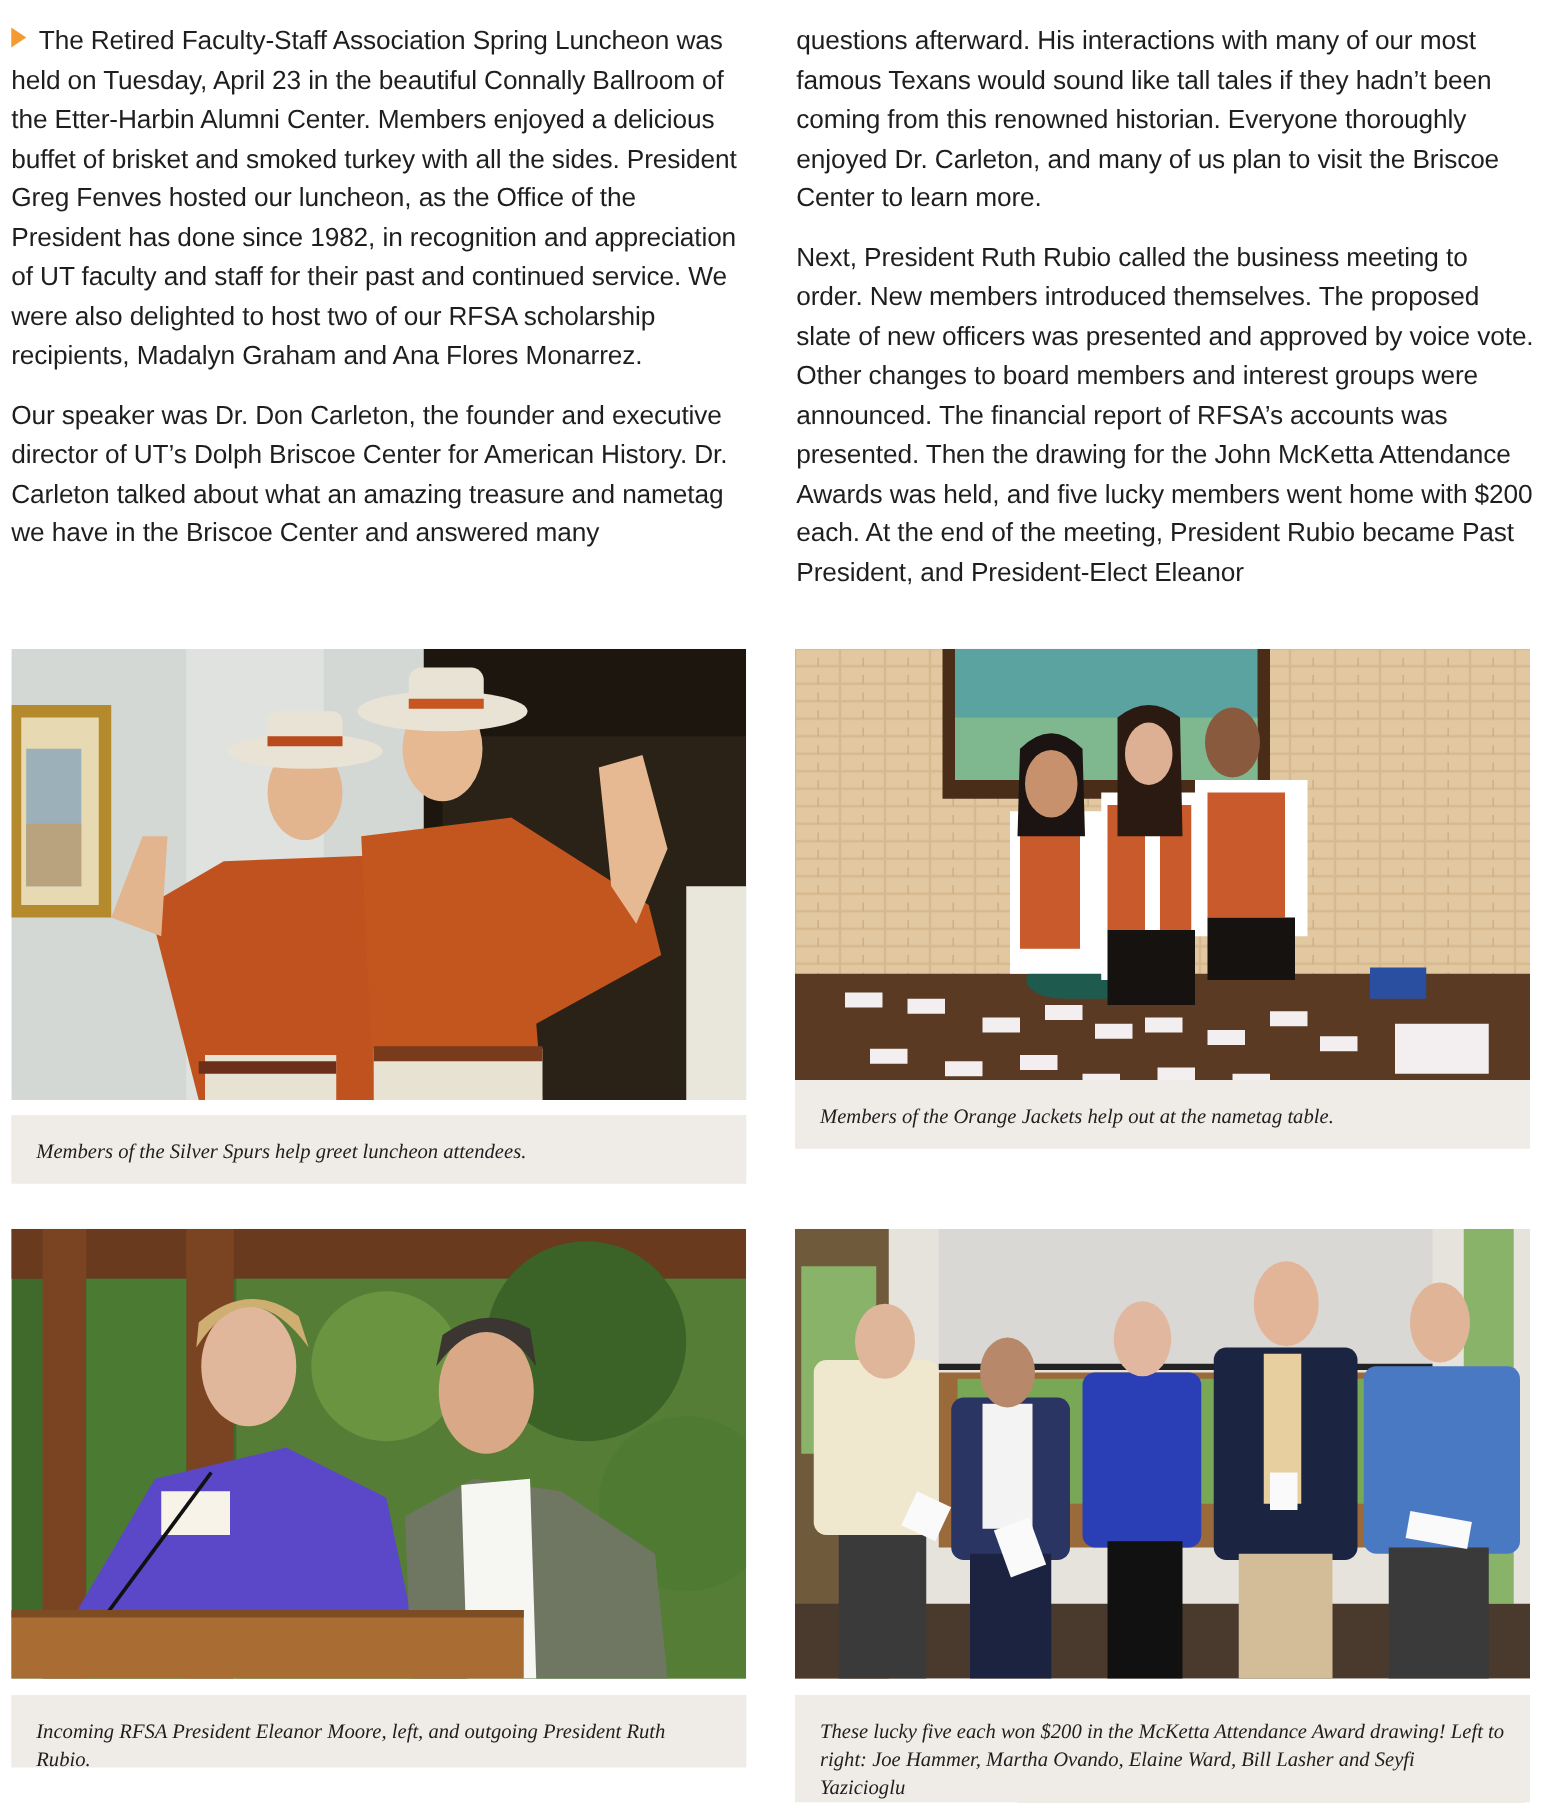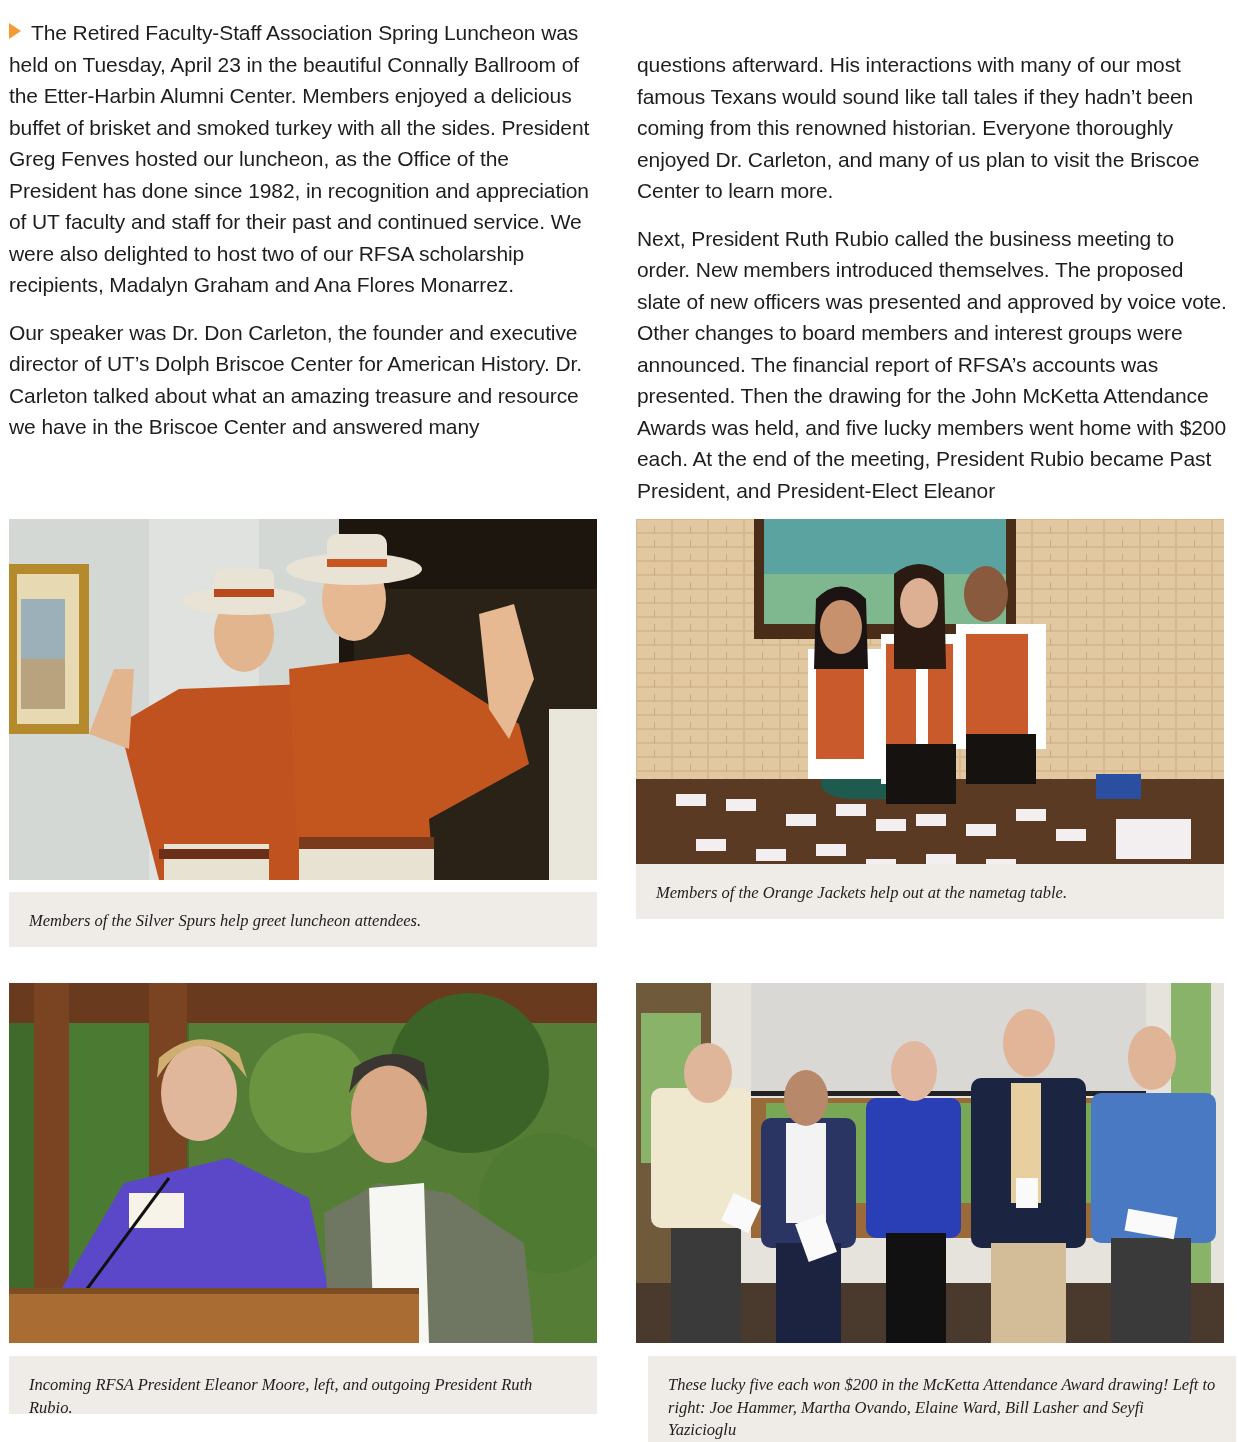--- a/index.html
+++ b/index.html
@@ -1,43 +1,43 @@
 <!DOCTYPE html>
 <html><head>
 <meta charset="utf-8">
 <style>
   * { box-sizing: border-box; margin: 0; padding: 0; }
   html, body { width: 1238px; height: 1442px; background: #ffffff; overflow: hidden; }
   body { position: relative; font-family: "DejaVu Serif", "Liberation Serif", serif; color: #1e1e1e; }
 
   .col { position: absolute; top: 17px; width: 590px; }
   .col-left { left: 9px; }
-  .col-right { left: 637px; margin-top: 32px; }
+  .col-right { left: 637px; }
   .para { font-family: Liberation Sans, sans-serif; font-size: 21px; line-height: 31.5px; letter-spacing: -0.1px; margin-bottom: 16px; }
   .marker { display: inline-block; width: 0; height: 0; border-top: 8px solid transparent; border-bottom: 8px solid transparent; border-left: 12px solid #f39a33; margin-right: 10px; vertical-align: 1px; }
 
   .photo { position: absolute; width: 588px; height: 361px; overflow: hidden; }
   .photo svg { width: 100%; height: 100%; display: block; }
   .p1 { left: 9px; top: 519px; }
   .p2 { left: 636px; top: 519px; }
   .p3 { left: 9px; top: 983px; height: 360px; }
   .p4 { left: 636px; top: 983px; height: 360px; }
 
   .caption { position: absolute; width: 588px; background: #efebe7; padding: 18px 20px 13px 20px; font-family: "Liberation Serif", "DejaVu Serif", serif; font-style: italic; font-size: 16.5px; line-height: 22.5px; color: #1e1e1e; }
   .c1 { left: 9px; top: 892px; height: 55px; }
   .c2 { left: 636px; top: 864px; height: 55px; }
   .c3 { left: 9px; top: 1356px; height: 58px; }
-  .c4 { left: 636px; top: 1356px; height: 86px; margin-left: 12px; }
+  .c4 { left: 636px; top: 1356px; height: 86px; }
 </style>
 </head>
 <body>
 
 <div class="col col-left">
   <p class="para"><span class="marker"></span><span>The Retired Faculty-Staff Association Spring Luncheon was held on Tuesday, April 23 in the beautiful Connally Ballroom of the Etter-Harbin Alumni Center. Members enjoyed a delicious buffet of brisket and smoked turkey with all the sides. President Greg Fenves hosted our luncheon, as the Office of the President has done since 1982, in recognition and appreciation of UT faculty and staff for their past and continued service. We were also delighted to host two of our RFSA scholarship recipients, Madalyn Graham and Ana Flores Monarrez.</span></p>
-  <p class="para">Our speaker was Dr. Don Carleton, the founder and executive director of UT’s Dolph Briscoe Center for American History. Dr. Carleton talked about what an amazing treasure and resource we have in the Briscoe Center and answered many</p>
+  <p class="para">Our speaker was Dr. Don Carleton, the founder and executive director of UT’s Dolph Briscoe Center for American History. Dr. Carleton talked about what an amazing treasure and nametag we have in the Briscoe Center and answered many</p>
 </div>
 
 <div class="col col-right">
   <p class="para">questions afterward. His interactions with many of our most famous Texans would sound like tall tales if they hadn’t been coming from this renowned historian. Everyone thoroughly enjoyed Dr. Carleton, and many of us plan to visit the Briscoe Center to learn more.</p>
   <p class="para">Next, President Ruth Rubio called the business meeting to order. New members introduced themselves. The proposed slate of new officers was presented and approved by voice vote. Other changes to board members and interest groups were announced. The financial report of RFSA’s accounts was presented. Then the drawing for the John McKetta Attendance Awards was held, and five lucky members went home with $200 each. At the end of the meeting, President Rubio became Past President, and President-Elect Eleanor</p>
 </div>
 
 <div class="photo p1" title="Two Silver Spurs members in burnt-orange shirts and cowboy hats giving Hook 'em hand signs">
   <svg viewBox="0 0 588 361" preserveAspectRatio="none">
     <rect width="588" height="361" fill="#d4d8d4"></rect>

